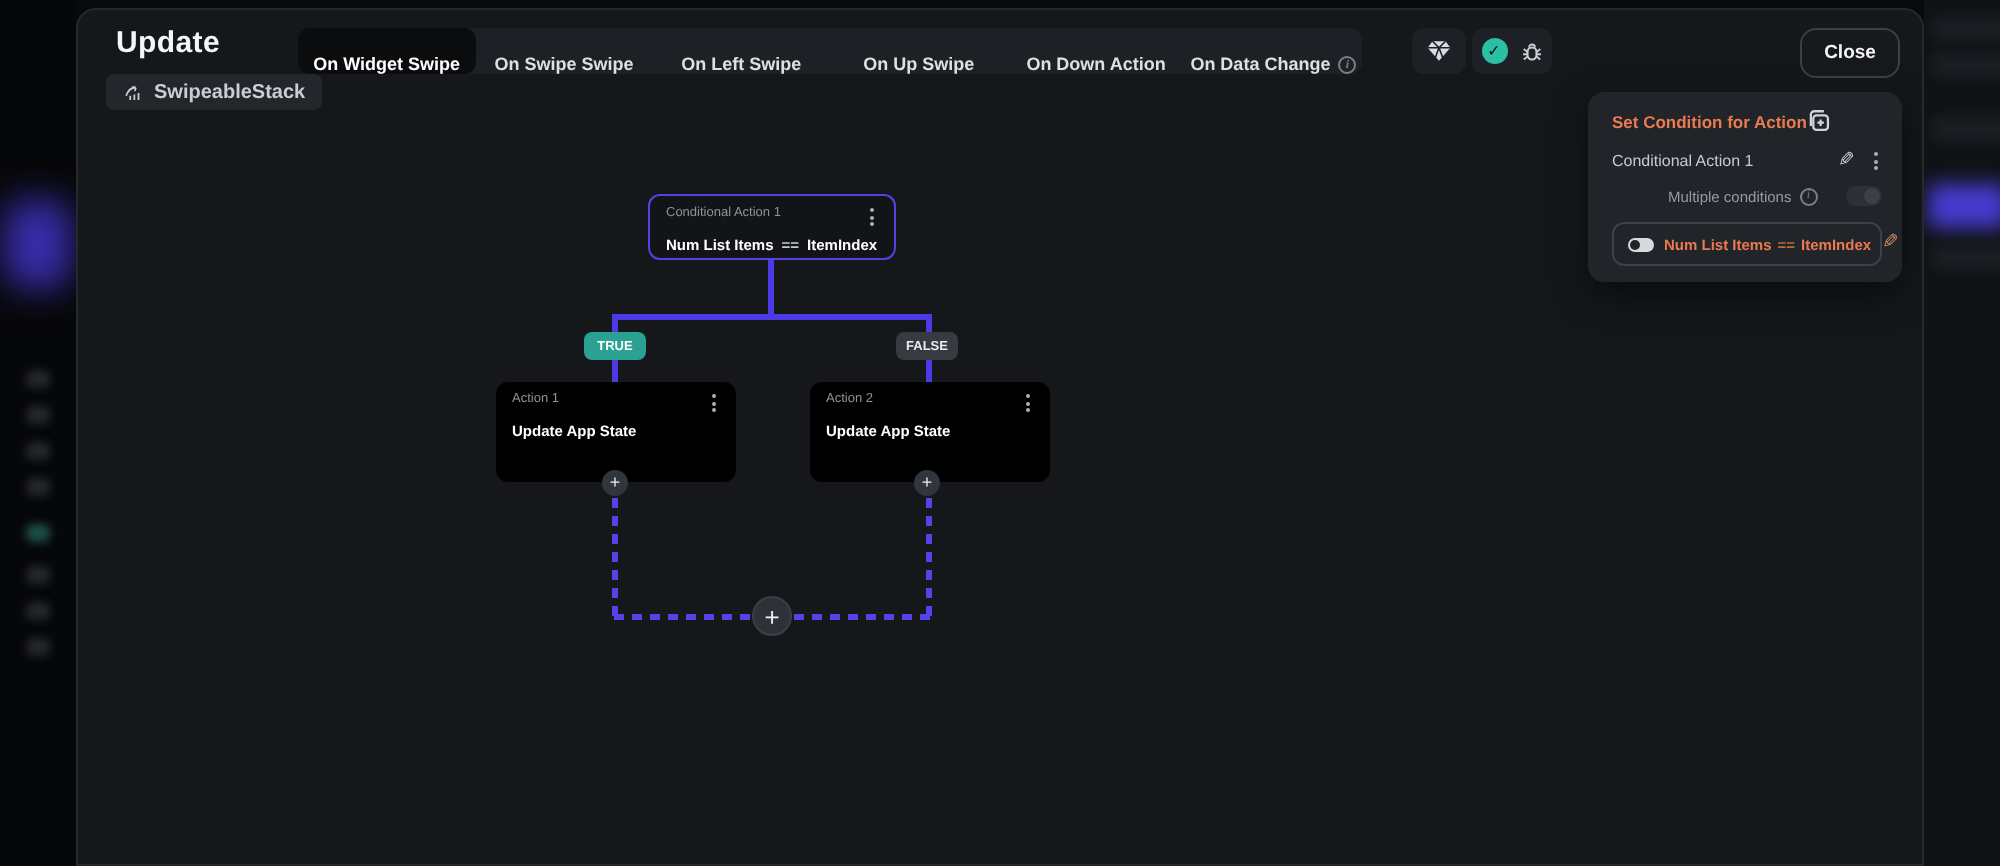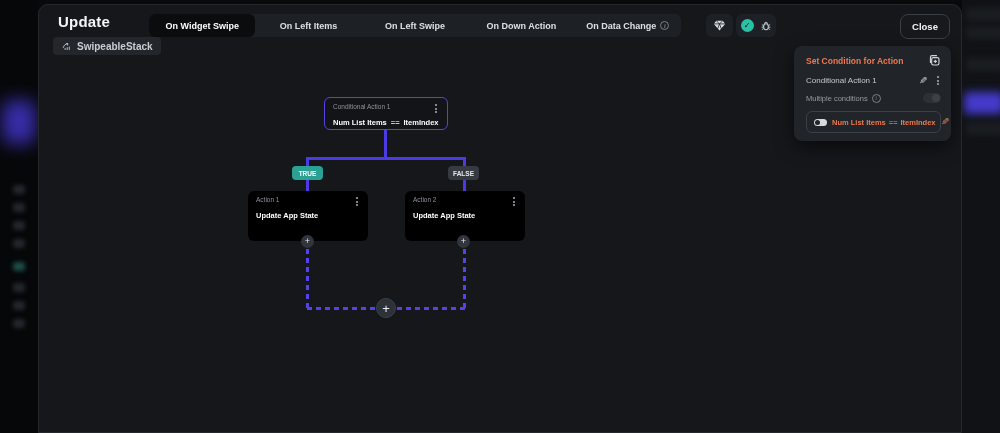--- a/index.html
+++ b/index.html
@@ -22,21 +22,21 @@
 
   
   .modal { position:absolute; left:38px; top:4px; width:924px; height:429px; background:#15171a;
            border:1px solid #25292e; border-radius:10px 10px 0 0; overflow:hidden; }
 
   .page-title { position:absolute; left:19px; top:8px; font-size:15px; font-weight:bold; color:#f4f5f6; letter-spacing:.2px; }
 
   
   .tabbar { position:absolute; left:110px; top:9px; width:532px; height:23px; background:#1d2125;
             border-radius:6px; display:flex; align-items:stretch; }
-  .tab { flex:1; display:flex; align-items:center; justify-content:center; gap:4px; border-radius:6px;
+  .tab { flex:1; display:flex; align-items:flex-end; justify-content:center; gap:4px; border-radius:6px;
          font-size:9px; font-weight:bold; color:#dde0e3; cursor:pointer; white-space:nowrap; }
   .tab.active { background:#0b0c0e; color:#ffffff; }
   .info-dot { display:inline-flex; align-items:center; justify-content:center; width:9px; height:9px;
               border:1px solid #7b8188; border-radius:50%; color:#7b8188; font-size:6px; font-style:italic;
               font-family:"Liberation Serif","DejaVu Serif",serif; }
 
   
   .icon-btn { position:absolute; top:9px; height:23px; background:#1d2125; border-radius:6px;
               display:flex; align-items:center; justify-content:center; gap:6px; cursor:pointer; }
   .icon-btn.single { left:667px; width:27px; }
@@ -81,26 +81,26 @@
              color:#e8eaec; font-size:9px; display:flex; align-items:center; justify-content:center;
              cursor:pointer; line-height:1; }
   .plus-lg { position:absolute; left:337px; top:293px; width:20px; height:20px; border-radius:50%;
              background:#2d3138; border:1px solid #3b4047; color:#eceef0; font-size:13px; display:flex;
              align-items:center; justify-content:center; cursor:pointer; line-height:1; }
 
   
   .panel { position:absolute; left:755px; top:41px; width:157px; height:95px; background:#212428;
            border-radius:8px; box-shadow:0 6px 18px rgba(0,0,0,.55); padding:8px 10px 8px 12px;
            display:flex; flex-direction:column; }
-  .panel .hdr { display:flex; justify-content:space-between; align-items:center; }
+  .panel .hdr { display:flex; align-items:center; }
   .panel .hdr .t { font-size:8.5px; font-weight:bold; color:#ec7a50; }
   .panel .row2 { display:flex; align-items:center; margin-top:8px; }
   .panel .row2 .nm { font-size:8px; color:#c6cbd1; flex:1; }
   .panel .row3 { display:flex; align-items:center; gap:4px; margin-top:7px; }
-  .panel .row3 .lbl { font-size:7.5px; color:#959ba2; }
+  .panel .row3 .lbl { font-size:7.5px; color:#959ba2;margin-left:28px; }
   .toggle { margin-left:auto; width:18px; height:10px; border-radius:5px; background:#2c3136; position:relative; cursor:pointer; }
   .toggle .knob { position:absolute; right:1px; top:1px; width:8px; height:8px; border-radius:50%; background:#3c4147; }
   .cond-row { margin-top:8px; height:22px; border:1px solid #3b4148; border-radius:6px; display:flex;
               align-items:center; gap:5px; padding:0 7px; cursor:pointer; }
   .cond-row .expr { font-size:7.5px; font-weight:bold; color:#ed7950; white-space:nowrap; }
   .cond-row .expr .op { margin:0 3px; color:#b9693f; }
   .mini-switch { width:13px; height:7px; border-radius:4px; background:#d6dade; position:relative; flex:none; }
   .mini-switch::after { content:""; position:absolute; left:1px; top:1px; width:5px; height:5px;
                         border-radius:50%; background:#212428; }
   .pencil { color:#c9ced4; font-size:10px; line-height:1; cursor:pointer; transform:scaleX(-1); display:inline-block; }
@@ -134,24 +134,27 @@
 
   <div class="modal">
 
     <div class="page-title">Update</div>
 
     <div class="tabbar">
       <div class="tab active">
         <span>On Widget Swipe</span>
       </div>
       <div class="tab">
-        <span>On Left Items</span>
+        <span>On Swipe Swipe</span>
       </div>
       <div class="tab">
         <span>On Left Swipe</span>
+      </div>
+      <div class="tab">
+        <span>On Up Swipe</span>
       </div>
       <div class="tab">
         <span>On Down Action</span>
       </div>
       <div class="tab">
         <span>On Data Change</span>
         <span class="info-dot">i</span>
       </div>
     </div>
 

